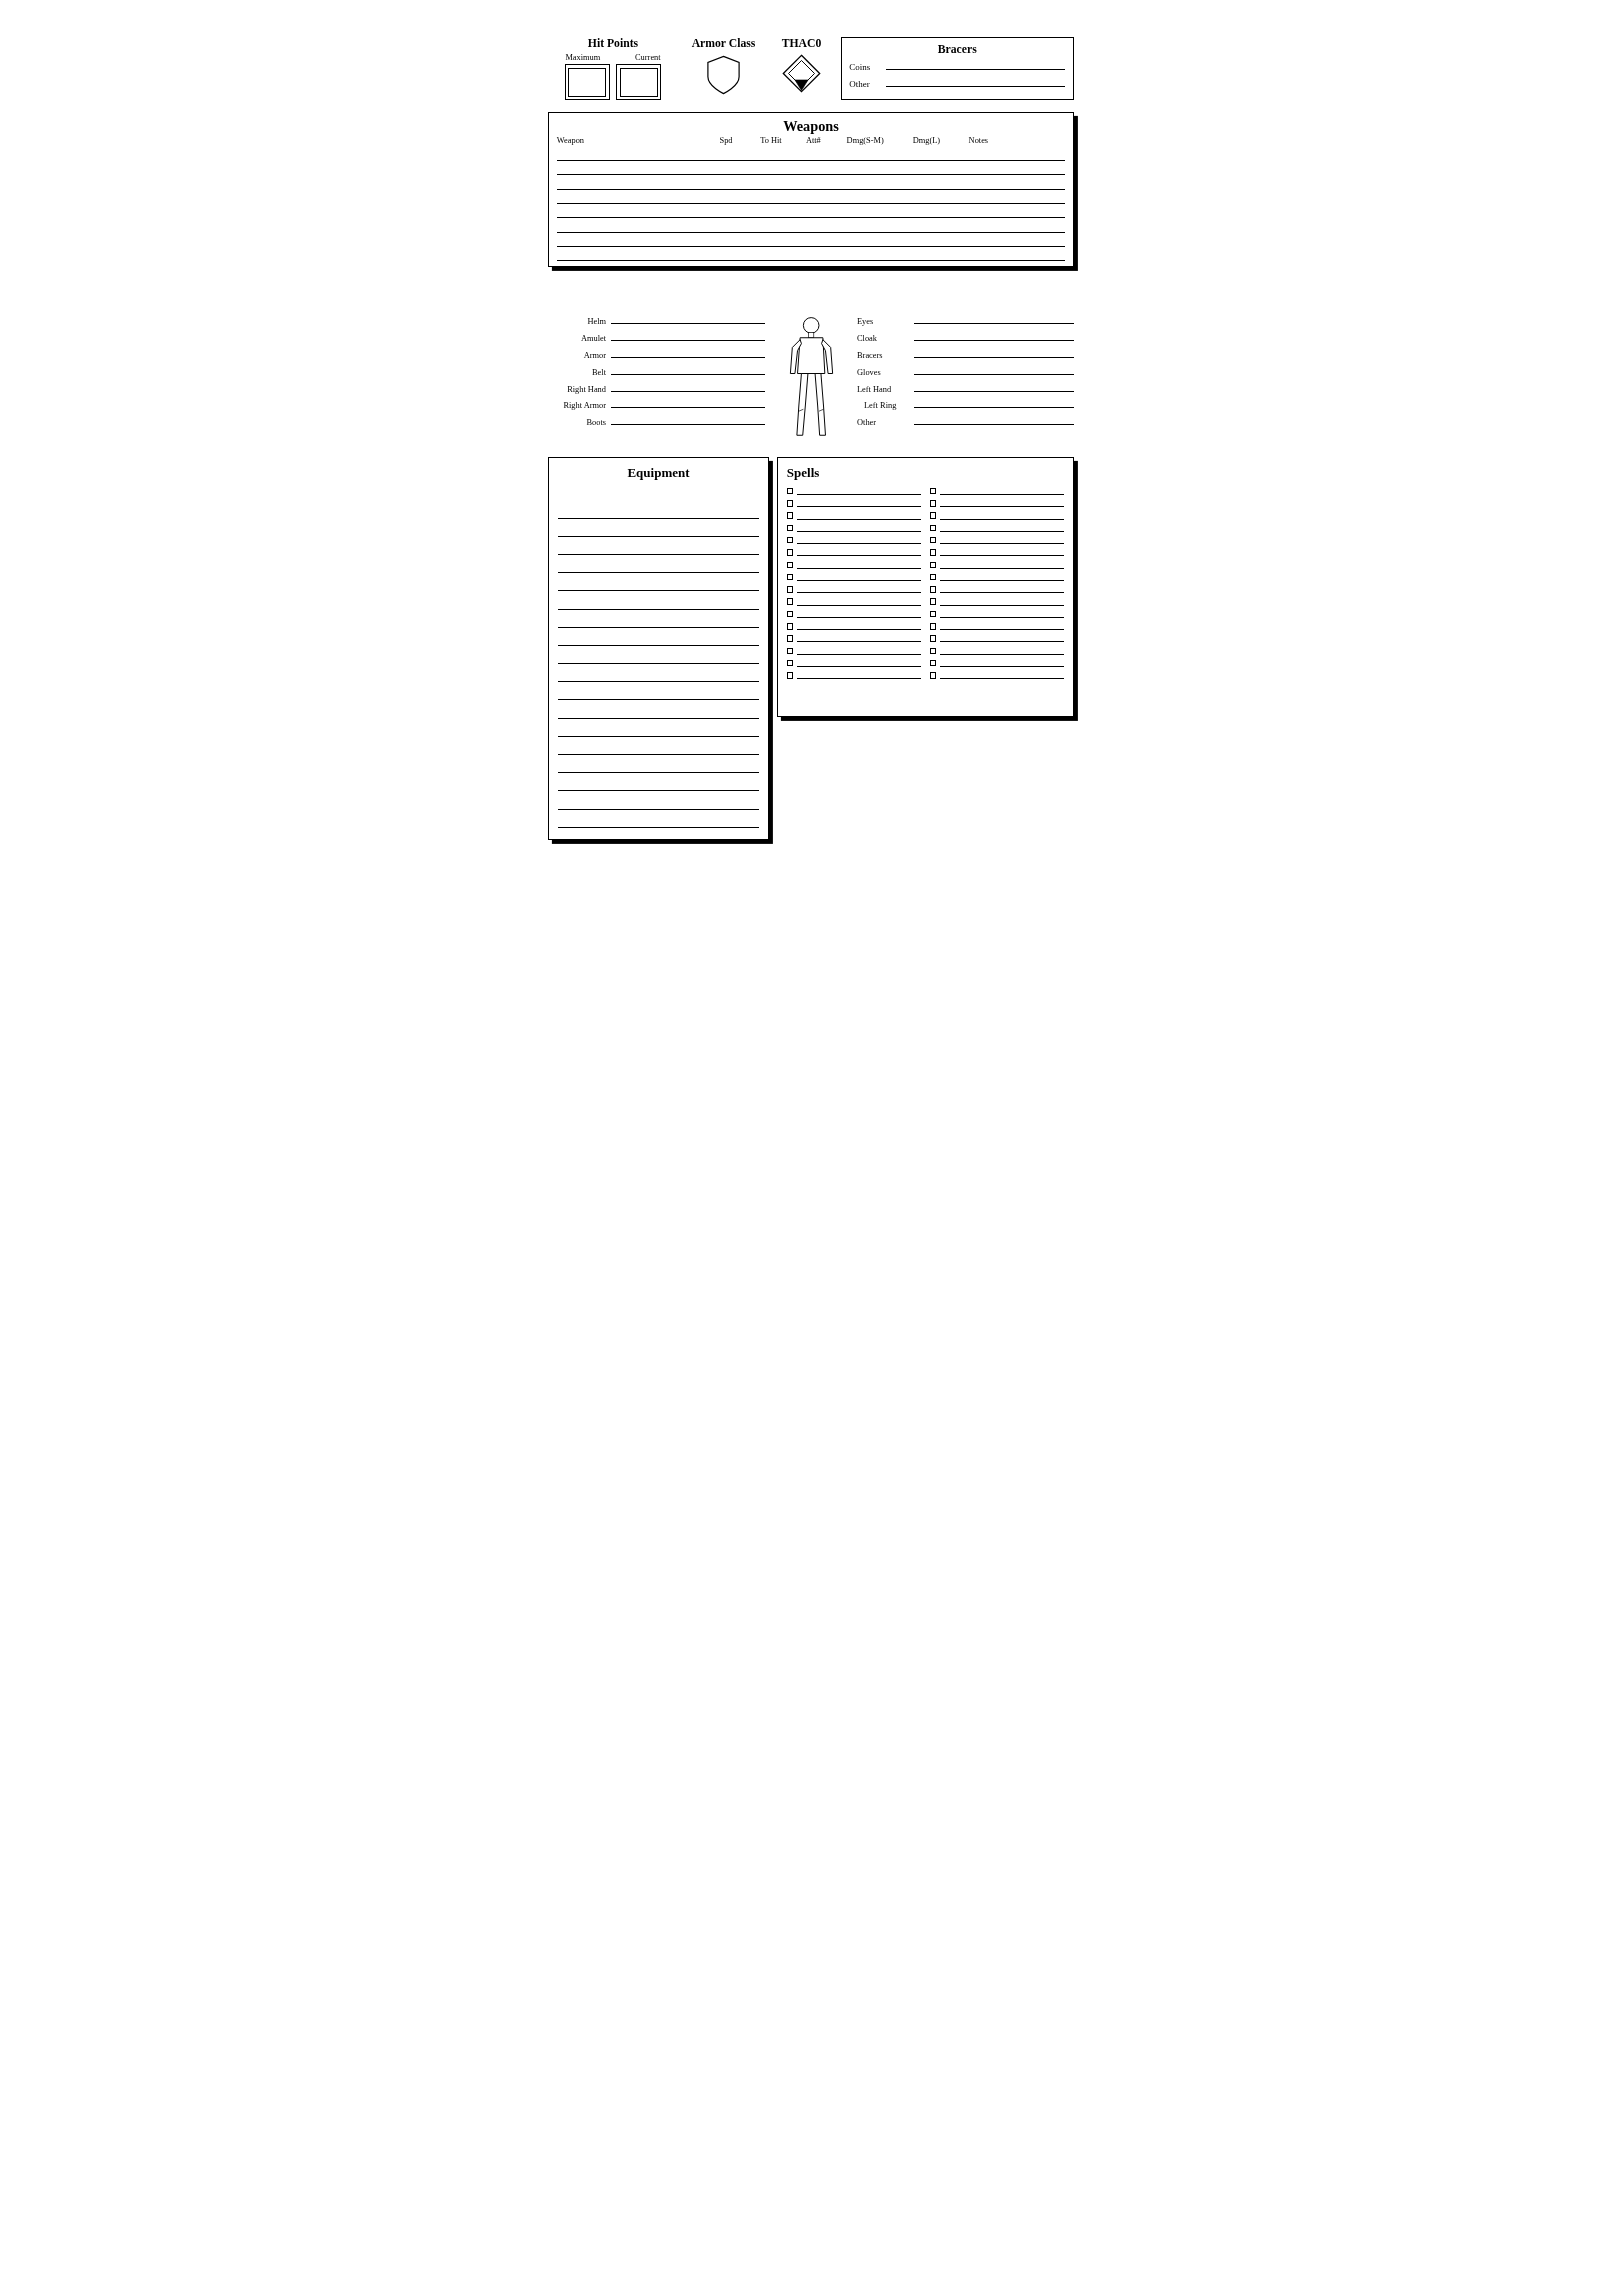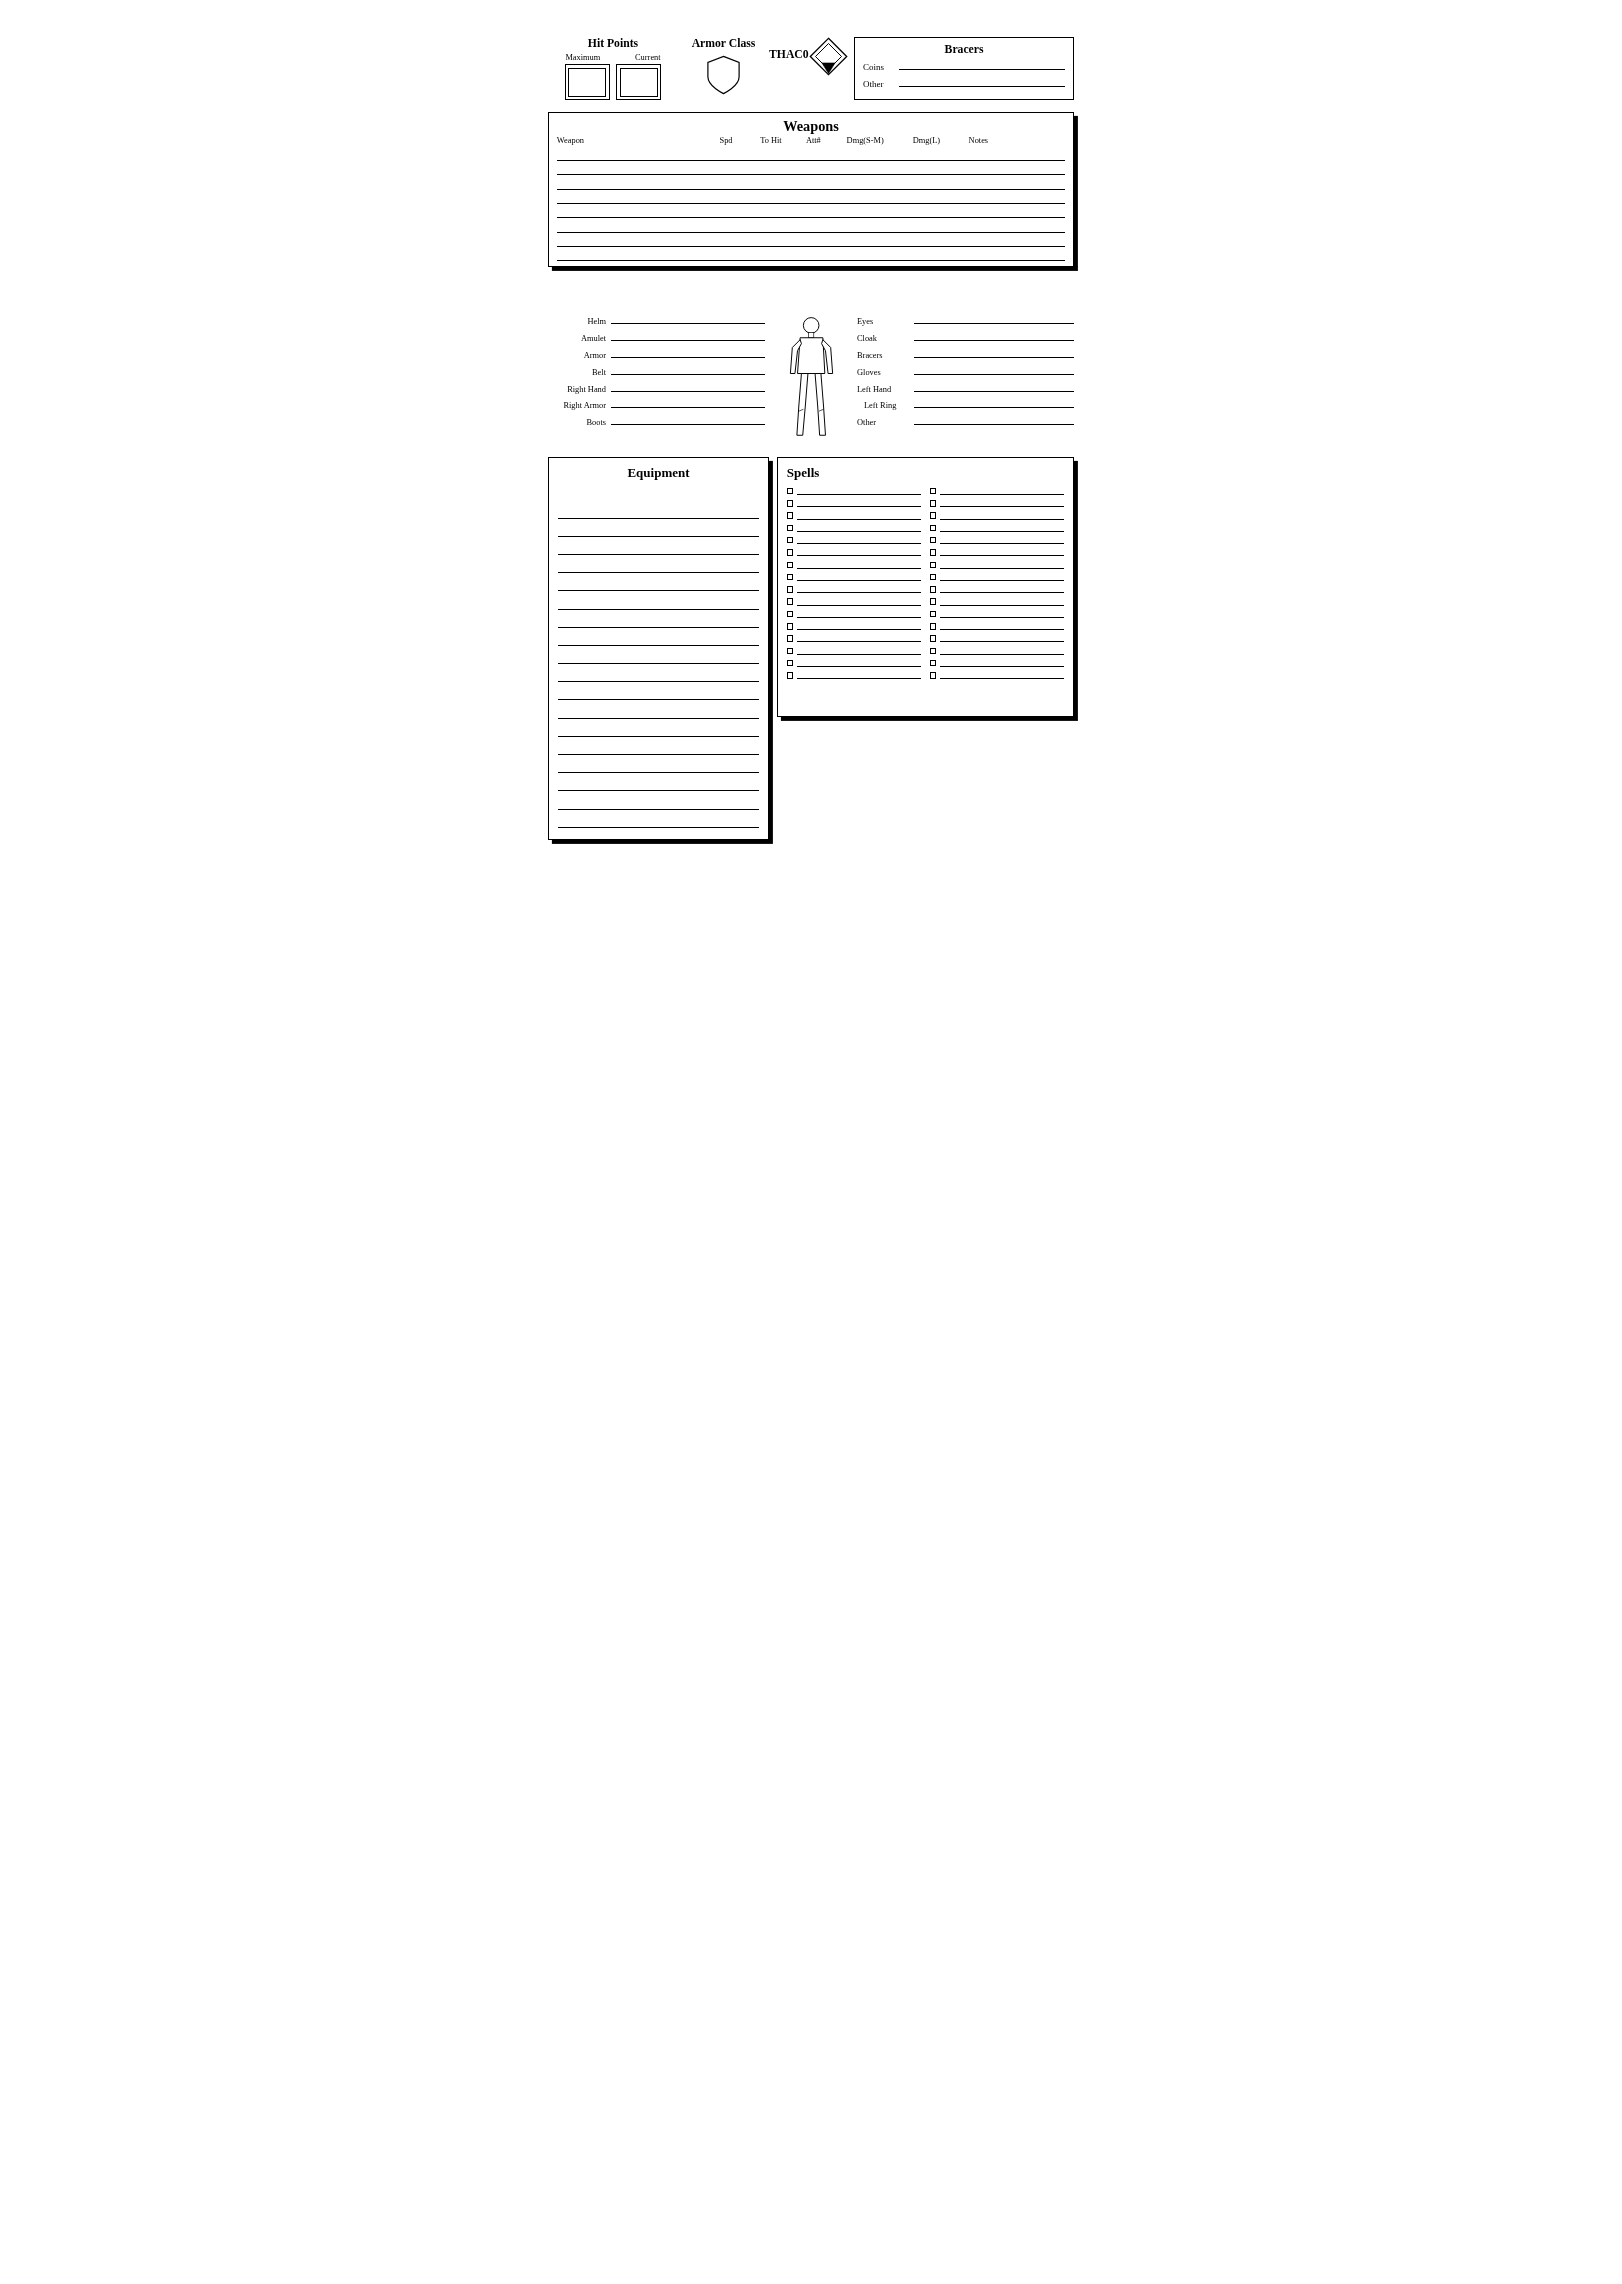--- a/index.html
+++ b/index.html
@@ -68,21 +68,21 @@
       margin-bottom: 3.9px;
     }
     .shield-icon {
       width: 39px;
       height: 42px;
     }
 
     .thaco-box {
       flex: 0 0 65px;
       display: flex;
-      flex-direction: row;
+      flex-direction: column;
       align-items: center;
     }
     .thaco-box .section-title {
       font-weight: bold;
       font-size: 11.7px;
       text-align: center;
       margin-bottom: 3.9px;
     }
     .diamond-icon {
       width: 39px;

